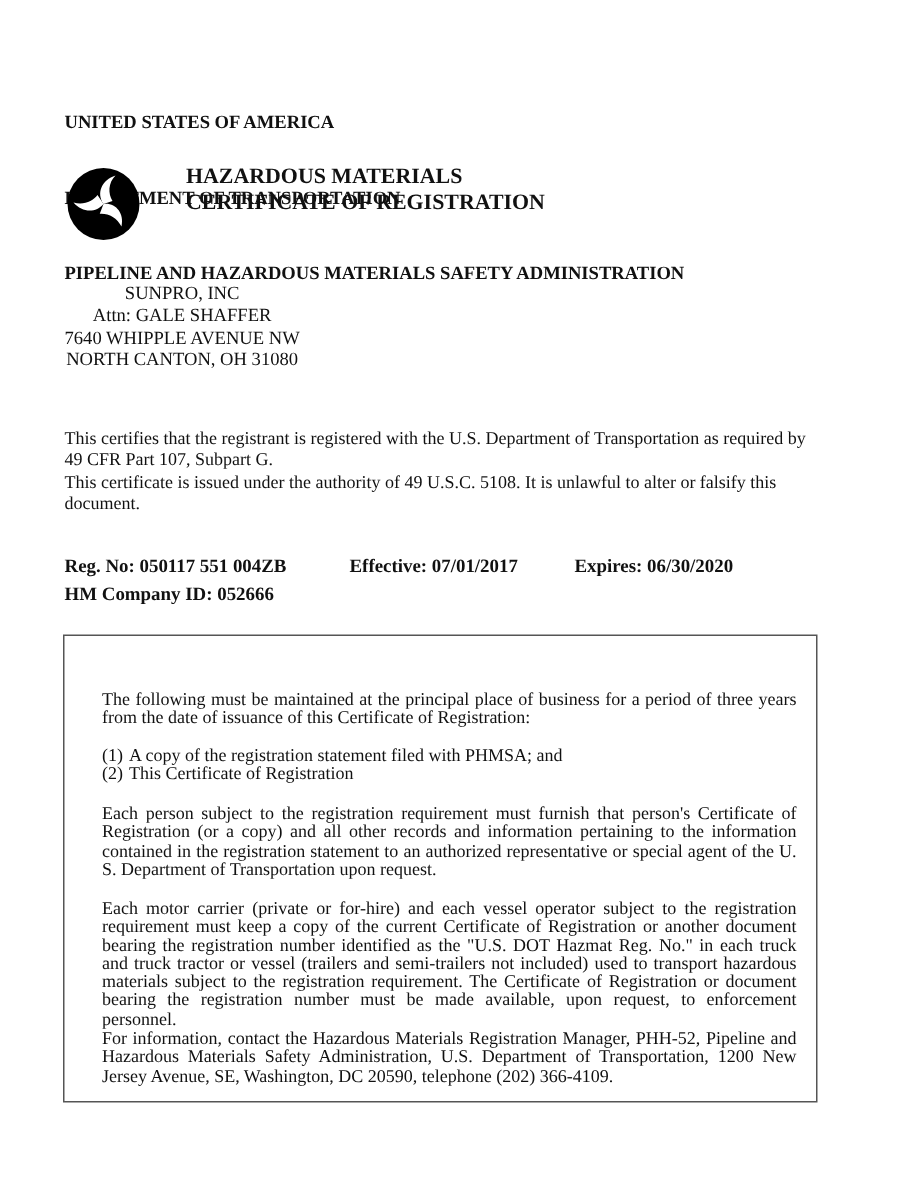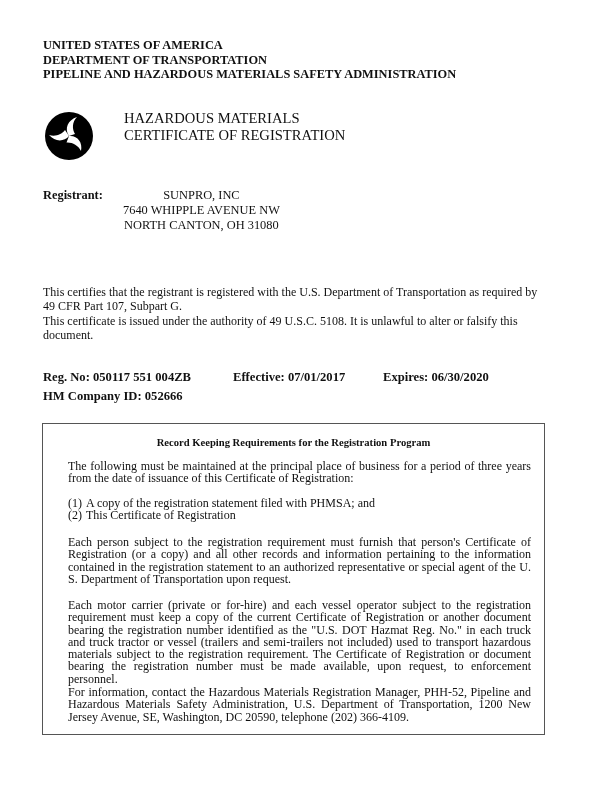--- a/index.html
+++ b/index.html
@@ -5,27 +5,27 @@
   html, body { margin: 0; padding: 0; background: #ffffff; }
   body {
     width: 610px; height: 789px; position: relative; overflow: hidden;
     font-family: "Liberation Serif", "DejaVu Serif", serif;
     color: #111111;
   }
   .agency {
     position: absolute; left: 43px; top: 38px;
     font-weight: bold; font-size: 12.4px; line-height: 14.5px;
   }
-  .agency div { white-space: nowrap; }
+  .agency div { white-space: nowrap; margin-top: 36px; }
   .logo {
     position: absolute; left: 44px; top: 111px; width: 50px; height: 50px;
   }
   .title-block {
     position: absolute; left: 124px; top: 110px;
-    font-weight: normal; font-size: 14.6px; line-height: 17.2px;
+    font-weight: bold; font-size: 14.6px; line-height: 17.2px;
   }
   .title-block div { white-space: nowrap; }
   .registrant {
     position: absolute; left: 43px; top: 188px;
     font-size: 12.4px; line-height: 14.8px;
     display: flex;
   }
   .registrant .label { font-weight: bold; width: 80px; }
   .registrant .addr div { white-space: nowrap; text-align: center; }
   .para {
@@ -82,40 +82,39 @@
     </g>
   </svg>
 </div>
 
 <div class="title-block">
   <div>HAZARDOUS MATERIALS</div>
   <div>CERTIFICATE OF REGISTRATION</div>
 </div>
 
 <div class="registrant">
-  <div class="label">Registrant:</div>
   <div class="addr">
     <div>SUNPRO, INC</div>
+    <div>Attn: GALE SHAFFER</div>
     <div>7640 WHIPPLE AVENUE NW</div>
     <div>NORTH CANTON, OH 31080</div>
   </div>
 </div>
 
 <div class="para p1">This certifies that the registrant is registered with the U.S. Department of Transportation as required by 49 CFR Part 107, Subpart G.</div>
 <div class="para p2">This certificate is issued under the authority of 49 U.S.C. 5108. It is unlawful to alter or falsify this document.</div>
 
 <div class="reg-line">
   <span style="left:0">Reg. No: 050117 551 004ZB</span>
   <span style="left:190px">Effective: 07/01/2017</span>
   <span style="left:340px">Expires: 06/30/2020</span>
 </div>
 <div class="company">HM Company ID: 052666</div>
 
 <div class="box">
-  <div class="box-title">Record Keeping Requirements for the Registration Program</div>
   <div class="bp bp1">The following must be maintained at the principal place of business for a period of three years from the date of issuance of this Certificate of Registration:</div>
   <div class="bp blist">
     <div>
       <span class="num">(1)</span>
       <span>A copy of the registration statement filed with PHMSA; and</span>
     </div>
     <div>
       <span class="num">(2)</span>
       <span>This Certificate of Registration</span>
     </div>

